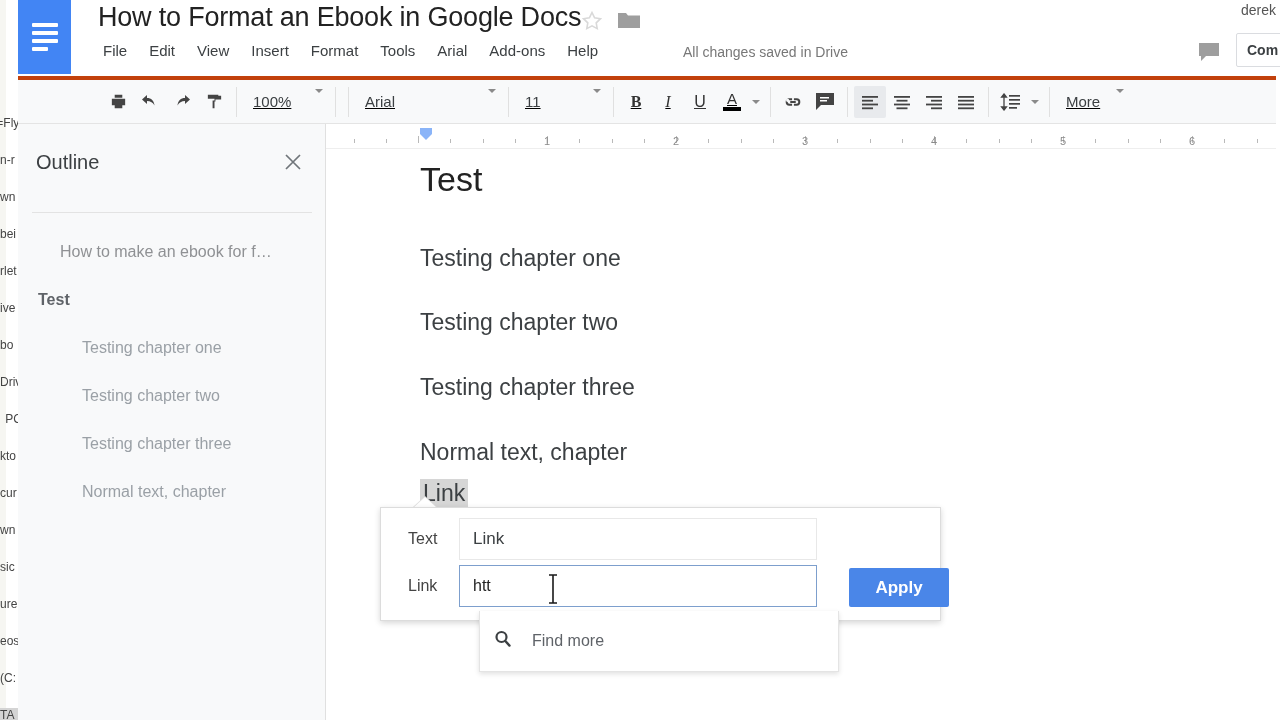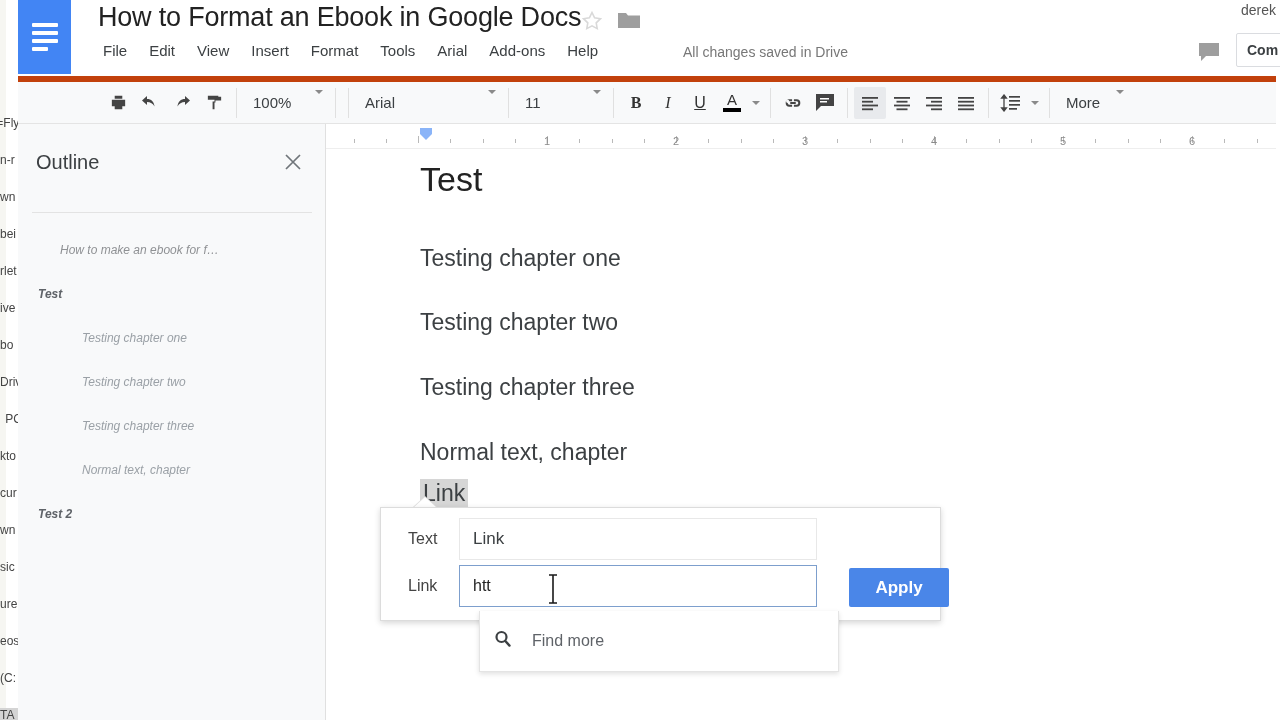--- a/index.html
+++ b/index.html
@@ -80,22 +80,22 @@
     position: absolute; left: 1218px; top: 33px; width: 60px; height: 34px;
     border: 1px solid #dadce0; border-radius: 2px; background: #fff;
     font-size: 14px; font-weight: bold; color: #3c4043;
     display: flex; align-items: center; padding-left: 10px; overflow: hidden;
     white-space: nowrap;
   }
 
   
   #toolbar {
     position: absolute; left: 0; top: 76px; width: 1258px; height: 48px;
-    background: #f8f9fa; border-top: 6px solid #c2410c; border-bottom: 1px solid #e4e4e4;
-    display: flex; align-items: center;
+    background: #f8f9fa; border-top: 4px solid #c2410c; border-bottom: 1px solid #e4e4e4;
+    display: flex; align-items: center; text-decoration: underline;
   }
   .tb-sep { width: 1px; height: 30px; background: #e0e0e0; margin: 0 6px; }
   .tb-btn {
     width: 32px; height: 32px; display: flex; align-items: center; justify-content: center;
     border-radius: 2px; cursor: default; flex: none;
   }
   .tb-btn.active { background: #e8eaed; }
   .tb-combo {
     height: 32px; display: flex; align-items: center; justify-content: space-between;
     font-size: 15px; color: #3c4043; padding: 0 6px 0 10px; cursor: default; flex: none;
@@ -125,24 +125,23 @@
   #outline-header {
     position: absolute; left: 0; top: 0; width: 308px; height: 76px;
     display: flex; align-items: center; justify-content: space-between;
     padding: 0 22px 0 18px;
   }
   #outline-title { font-size: 20px; color: #3c4043; font-weight: 400; }
   #outline-close { width: 22px; height: 22px; cursor: default; }
   #outline-divider { position: absolute; left: 14px; top: 88px; width: 280px; height: 1px; background: #e3e3e3; }
   #outline-list { position: absolute; left: 0; top: 104px; width: 308px; }
   .ol-item {
-    font-size: 12px; color: #8f9194; padding: 16px 10px 16px 0px;
+    font-size: 16px; color: #8f9194; padding: 16px 10px 16px 0px;
     white-space: nowrap; overflow: hidden; text-overflow: ellipsis; cursor: default;
     line-height: 1;
-    font-style: italic;
   }
   .ol-item.lvl-h1 { padding-left: 42px; color: #8f9194; }
   .ol-item.lvl-title { padding-left: 20px; color: #5f6368; font-weight: 700; }
   .ol-item.lvl-sub { padding-left: 64px; color: #9aa0a6; }
 
   
   #doc-canvas {
     position: absolute; left: 309px; top: 149px; width: 949px; height: 571px;
     background: #ffffff; overflow: hidden;
   }
@@ -481,21 +480,20 @@
       </div>
     </div>
     <div id="outline-divider"></div>
     <div id="outline-list">
       <div class="ol-item lvl-h1">How to make an ebook for f…</div>
       <div class="ol-item lvl-title">Test</div>
       <div class="ol-item lvl-sub">Testing chapter one</div>
       <div class="ol-item lvl-sub">Testing chapter two</div>
       <div class="ol-item lvl-sub">Testing chapter three</div>
       <div class="ol-item lvl-sub">Normal text, chapter</div>
-      <div class="ol-item lvl-title">Test 2</div>
     </div>
   </div>
 
   <div id="doc-canvas">
     <div id="doc-page">
       <div id="doc-title-text">Test</div>
       <div class="doc-para" style="top:97px">Testing chapter one</div>
       <div class="doc-para" style="top:161px">Testing chapter two</div>
       <div class="doc-para" style="top:226px">Testing chapter three</div>
       <div class="doc-para" style="top:291px">Normal text, chapter</div>

